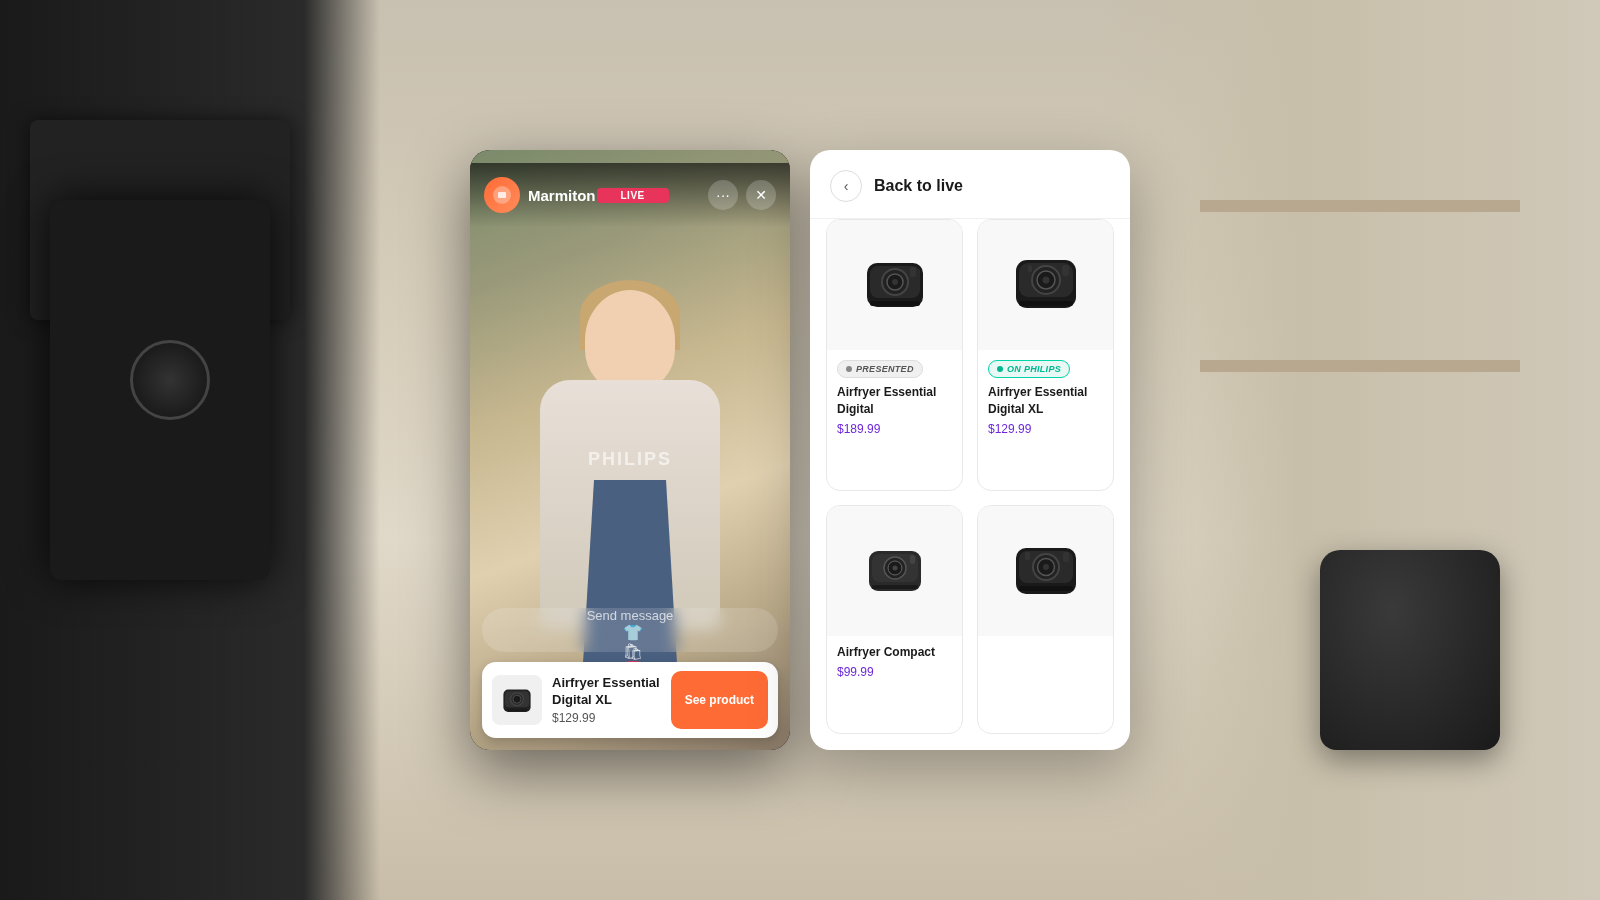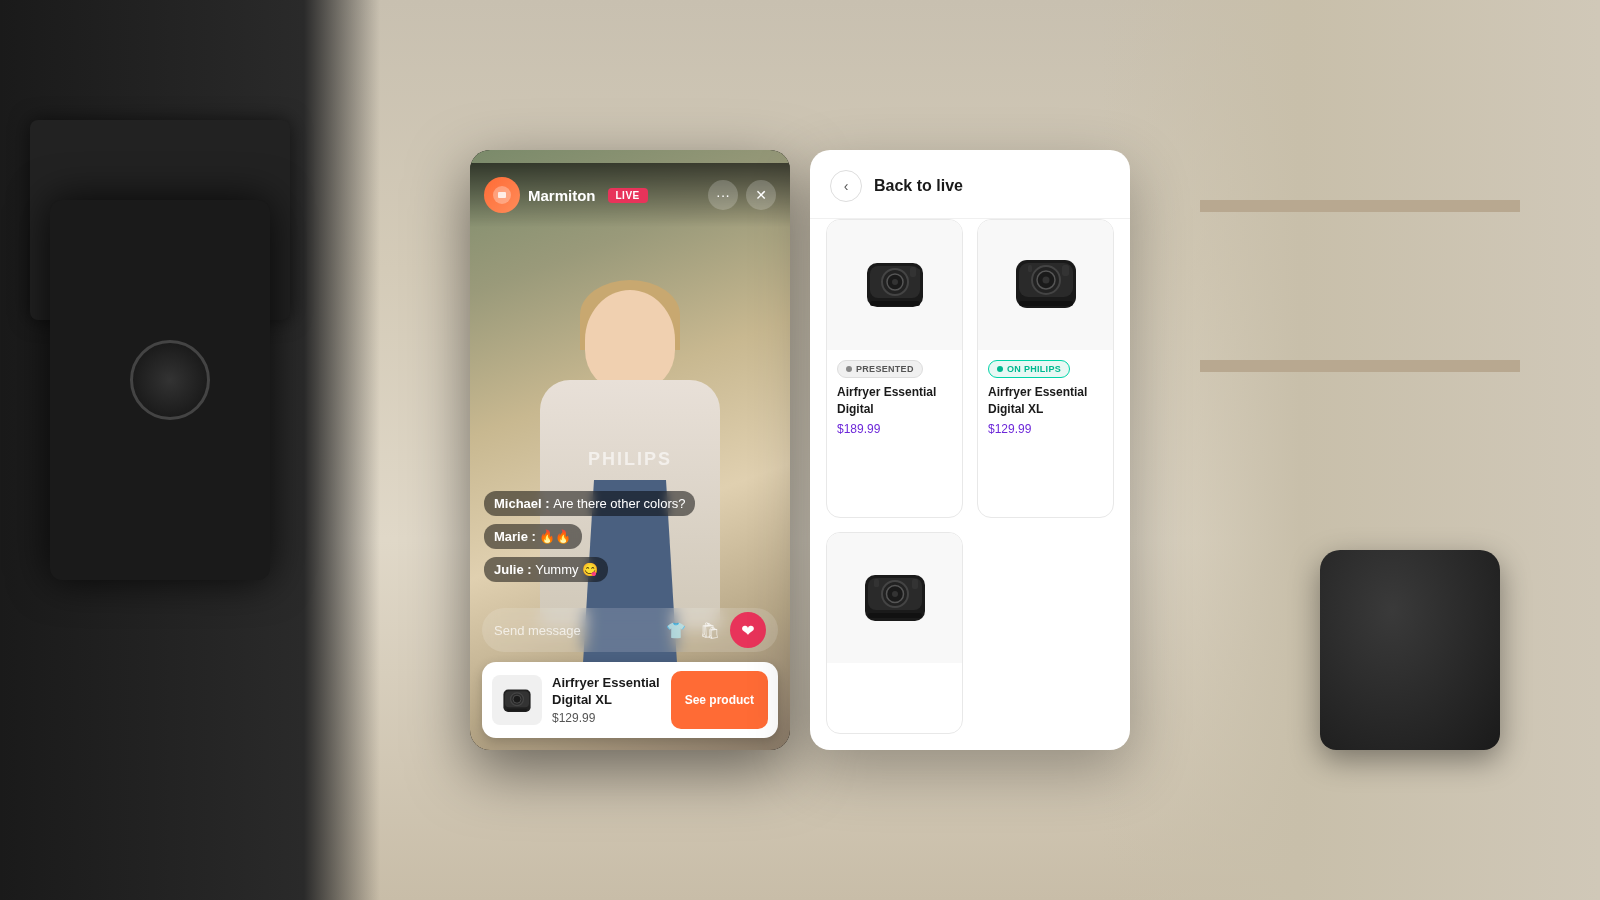--- a/index.html
+++ b/index.html
@@ -171,23 +171,23 @@
       font-size: 15px;
       font-weight: 700;
       flex: 1;
     }
 
     .live-badge {
       background: #e8335a;
       color: white;
       font-size: 10px;
       font-weight: 700;
-      padding: 2px 8px;
+      padding: 2px 24px;
       border-radius: 4px;
-      margin-left: 12px;
+      margin-left: 1px;
       letter-spacing: 0.5px;
     }
 
     .stream-menu-btn {
       width: 30px;
       height: 30px;
       border-radius: 50%;
       background: rgba(255,255,255,0.2);
       display: flex;
       align-items: center;
@@ -311,20 +311,21 @@
       bottom: 98px;
       left: 12px;
       right: 12px;
       height: 44px;
       background: rgba(255,255,255,0.15);
       border-radius: 22px;
       display: flex;
       align-items: center;
       padding: 0 12px;
       backdrop-filter: blur(8px);
+      flex-direction: column;
     }
 
     .message-placeholder {
       color: rgba(255,255,255,0.7);
       font-size: 13px;
       flex: 1;
     }
 
     .msg-icon {
       width: 28px;
@@ -500,20 +501,21 @@
     .product-badge {
       display: inline-flex;
       align-items: center;
       gap: 4px;
       padding: 3px 8px;
       border-radius: 20px;
       font-size: 9px;
       font-weight: 700;
       letter-spacing: 0.3px;
       margin-bottom: 6px;
+      font-style: italic;
     }
 
     .badge-presented {
       background: #f0f0f0;
       color: #555;
       border: 1px solid #ddd;
     }
 
     .badge-onscreen {
       background: #e8f8f4;
@@ -601,40 +603,20 @@
       <span class="live-badge">LIVE</span>
       <div style="flex:1"></div>
       <div class="stream-menu-btn">
         <span>···</span>
       </div>
       <div class="stream-close-btn">
         <span>✕</span>
       </div>
     </div>
 
-    <div class="chat-area">
-      <div class="chat-message">
-        <span class="chat-text">
-          <span class="chat-username">Michael : </span>
-          <span>Are there other colors?</span>
-        </span>
-      </div>
-      <div class="chat-message">
-        <span class="chat-text">
-          <span class="chat-username">Marie : </span>
-          <span>🔥🔥</span>
-        </span>
-      </div>
-      <div class="chat-message">
-        <span class="chat-text">
-          <span class="chat-username">Julie : </span>
-          <span>Yummy 😋</span>
-        </span>
-      </div>
-    </div>
 
     <div class="message-bar">
       <span class="message-placeholder">Send message</span>
       <div class="msg-icon">👕</div>
       <div class="msg-icon">🛍</div>
       <div class="like-btn">
         <span>❤</span>
       </div>
     </div>
 
@@ -708,20 +690,37 @@
         <div class="product-card-info">
           <div class="product-badge badge-onscreen">
             <span class="badge-dot"></span>
             <span>ON PHILIPS</span>
           </div>
           <div class="product-card-name">Airfryer Essential Digital XL</div>
           <div class="product-card-price">$129.99</div>
         </div>
       </div>
 
+      <div class="product-card">
+        <div class="product-card-image">
+          <svg class="airfryer-icon" viewBox="0 0 80 80" fill="none" xmlns="http://www.w3.org/2000/svg">
+            <rect x="14" y="20" width="52" height="40" rx="9" fill="#2a2a2a"></rect>
+            <rect x="17" y="23" width="46" height="28" rx="7" fill="#333"></rect>
+            <circle cx="40" cy="37" r="11" fill="#222" stroke="#555" stroke-width="1.5"></circle>
+            <circle cx="40" cy="37" r="7" fill="#1a1a1a" stroke="#666" stroke-width="1"></circle>
+            <circle cx="40" cy="37" r="2.5" fill="#444"></circle>
+            <rect x="17" y="54" width="46" height="4" rx="2" fill="#1a1a1a"></rect>
+            <rect x="55" y="24" width="5" height="9" rx="2" fill="#444"></rect>
+          </svg>
+        </div>
+        <div class="product-card-info">
+          <div class="product-card-name">Airfryer Compact</div>
+          <div class="product-card-price">$99.99</div>
+        </div>
+      </div>
 
       <div class="product-card">
         <div class="product-card-image">
           <svg class="airfryer-icon" viewBox="0 0 80 80" fill="none" xmlns="http://www.w3.org/2000/svg">
             <rect x="10" y="17" width="60" height="46" rx="10" fill="#1a1a1a"></rect>
             <rect x="13" y="20" width="54" height="32" rx="8" fill="#2a2a2a"></rect>
             <circle cx="40" cy="36" r="13" fill="#222" stroke="#444" stroke-width="2"></circle>
             <circle cx="40" cy="36" r="8.5" fill="#1a1a1a" stroke="#555" stroke-width="1.5"></circle>
             <circle cx="40" cy="36" r="3" fill="#333"></circle>
             <rect x="13" y="55" width="54" height="5" rx="2.5" fill="#111"></rect>

